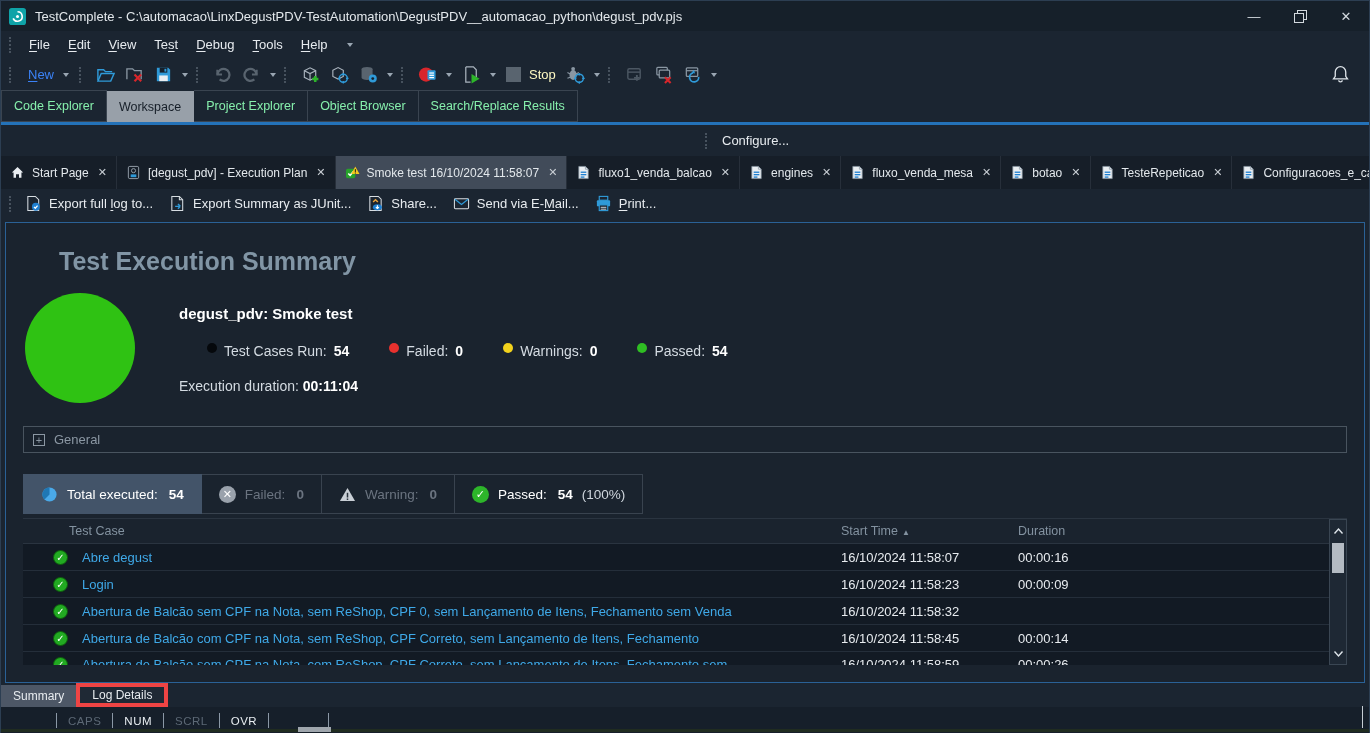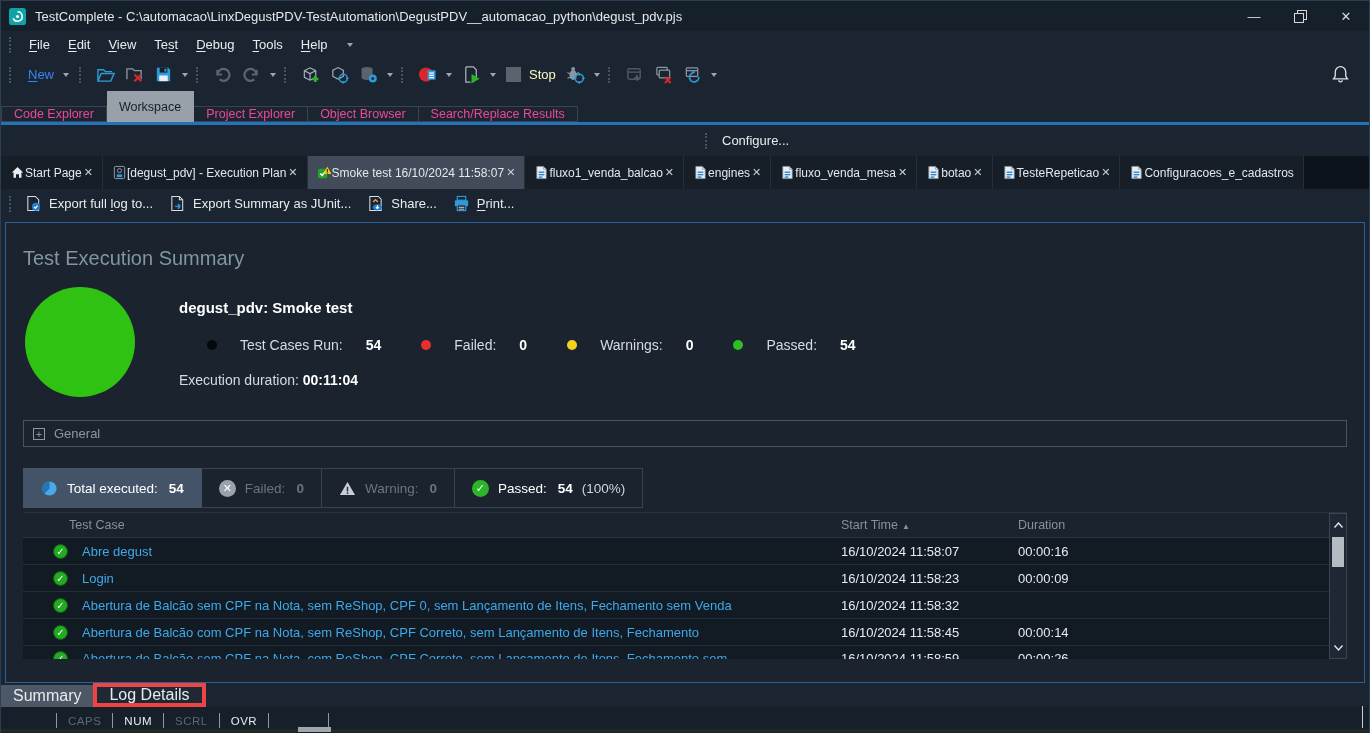--- a/index.html
+++ b/index.html
@@ -25,49 +25,49 @@
   
   .toolbar { height:33px; display:flex; align-items:center; padding-left:6px; gap:2px; flex:none; }
   .tbtn { display:flex; align-items:center; padding:3px 4px; gap:4px; }
   .tb-new { padding:3px 6px; color:#3b82f6; }
   .stop-label { color:#fef9c3; margin-left:4px; }
   .stop-square { width:15px; height:15px; background:#59646f; display:inline-block; }
   .bell { margin-left:auto; margin-right:14px; }
 
   
   .panel-tabs { height:31px; display:flex; align-items:flex-end; padding-left:0; flex:none; }
-  .ptab { height:16px; display:flex; align-items:center; padding:0 12px; border:1px solid #3a4450; border-left:none; color:#ec4899; font-size:12.5px; white-space:nowrap; }
+  .ptab { height:32px; display:flex; align-items:center; padding:0 12px; border:1px solid #3a4450; border-left:none; color:#86efac; font-size:12.5px; white-space:nowrap; }
   .ptab:first-child { border-left:1px solid #3a4450; }
   .ptab.active { background:#98a0a9; color:#161e28; border-color:#98a0a9; height:31px; }
   .blue-line { height:3px; background:#2472b8; flex:none; }
 
   
   .configure-bar { height:31px; display:flex; align-items:center; flex:none; }
   .configure-bar .grip { margin-left:704px; }
   .cfg-label { color:#e7ebef; padding:3px 6px; }
 
   
   .doc-tabs { height:33px; background:#0c131b; display:flex; align-items:stretch; flex:none; overflow:hidden; }
-  .doc-tab { display:flex; align-items:center; padding:0 9px; background:#161e28; border-right:1px solid #272f3a; color:#e3e8ec; font-size:12px; white-space:nowrap; }
+  .doc-tab { display:flex; align-items:center; gap:7px; padding:0 9px; background:#161e28; border-right:1px solid #272f3a; color:#e3e8ec; font-size:12px; white-space:nowrap; }
   .doc-tab.active { background:#414b59; }
   .doc-close { color:#c9cfd5; font-size:11px; margin-left:2px; }
 
   
   .export-bar { height:29px; display:flex; align-items:center; padding-left:6px; flex:none; }
   .xbtn { display:flex; align-items:center; gap:7px; padding:0 11px 0 5px; color:#e7ebef; height:100%; }
 
   
   .main-panel { margin:4px 4px 0 4px; height:461px; border:1px solid #2a6196; background:#1a232e; padding:0 17px; overflow:hidden; flex:none; }
-  .heading { margin-top:24px; font-size:20px; color:#8195a5; font-weight:400; }
+  .heading { margin-top:24px; font-size:25px; color:#8195a5; font-weight:700;margin-left:36px; }
   .summary-row { display:flex; margin-top:17px; }
   .pie { width:110px; height:110px; border-radius:50%; flex:none; margin-left:2px; }
   .sumtext { margin-left:44px; padding-top:12px; }
   .test-title { font-size:15px; font-weight:bold; color:#fff; }
   .stats-line { display:flex; align-items:center; gap:40px; margin-top:21px; margin-left:28px; font-size:14px; }
-  .stat { display:flex; align-items:center; gap:23px; color:#d4dbe2; }
+  .stat { display:flex; gap:7px; color:#d4dbe2; }
   .stat b { color:#fff; }
   .dot { width:10px; height:10px; border-radius:50%; flex:none; }
   .duration-line { margin-top:19px; font-size:14px; color:#d4dbe2; }
   .duration-line b { color:#fff; }
 
   .general-box { margin-top:23px; height:27px; border:1px solid #49545f; display:flex; align-items:center; gap:9px; padding-left:9px; color:#8b97a3; }
   .plusbox { width:12px; height:12px; border:1px solid #8b97a3; font-size:11px; line-height:10px; text-align:center; color:#8b97a3; }
 
   
   .filter-tabs { margin-top:21px; display:flex; height:40px;text-align:center; }
@@ -94,21 +94,21 @@
   .pass-dot { width:15px; height:15px; border-radius:50%; background:#22aa22; color:#fff; font-size:10px; font-weight:bold; display:flex; align-items:center; justify-content:center; flex:none; border:1px solid #0d5c0d; }
   .t-cell { color:#e7ebef; font-size:13px; }
 
   .table-scroll { width:18px; background:#1e2834; border:1px solid #3a4653; display:flex; flex-direction:column; align-items:center; flex:none; }
   .sb-arrow { height:21px; width:100%; display:flex; align-items:center; justify-content:center; }
   .sb-thumb { width:12px; height:30px; background:#b4bbc3; margin-top:2px; }
   .sb-track { flex:1; }
 
   
   .bottom-tabs { height:24px; display:flex; align-items:flex-end; padding-left:0; flex:none; }
-  .btab { height:22px; display:flex; align-items:center; padding:0 12px; font-size:16px; color:#e7ebef; white-space:nowrap; }
+  .btab { height:22px; display:flex; align-items:center; padding:0 12px; font-size:12px; color:#e7ebef; white-space:nowrap; }
   .btab.active { background:#4d5766; }
   .btab.boxed { border:4px solid #ef4444; background:#1f2935; height:24px; }
 
   
   .statusbar { height:27px; background:#161f2a; display:flex; align-items:center; font-size:11.5px; flex:none; position:relative; }
   .st-sep { width:1px; height:15px; background:#8b98a6; margin:0 11px; }
   .st-sep.lead { margin-left:55px; }
   .st-sep.tail-gap { margin-left:48px; }
   .st-item { color:#5c6875; letter-spacing:0.5px; }
   .st-item.on { color:#e9eef2; }
@@ -470,20 +470,29 @@
       <span class="xbtn">
         <span class="icn">
           <svg viewBox="0 0 18 18" width="17" height="17">
             <path d="M3 1.5h9l3 3v12H3z" fill="none" stroke="#d7dde2" stroke-width="1.1"></path>
             <path d="M6.5 7.5l2.5-2.5 2.5 2.5" stroke="#e8a33d" stroke-width="1.5" fill="none"></path>
             <ellipse cx="11" cy="13" rx="4.8" ry="3.2" fill="#1f7fd0"></ellipse>
             <path d="M11 10.8v3.6m0 0-1.6-1.6m1.6 1.6 1.6-1.6" stroke="#fff" stroke-width="1.2" fill="none"></path>
           </svg>
         </span>
         <span>Share...</span>
+      </span>
+      <span class="xbtn">
+        <span class="icn">
+          <svg viewBox="0 0 18 18" width="17" height="17">
+            <rect x="1.5" y="4" width="15" height="10.5" rx="1" fill="none" stroke="#d7dde2" stroke-width="1.1"></rect>
+            <path d="M2 4.5l7 5.5 7-5.5" fill="none" stroke="#2f9ad8" stroke-width="1.3"></path>
+          </svg>
+        </span>
+        <span><span>Send via E-</span><u>M</u><span>ail...</span></span>
       </span>
       <span class="xbtn">
         <span class="icn">
           <svg viewBox="0 0 18 18" width="17" height="17">
             <rect x="4.5" y="1.5" width="9" height="4" fill="none" stroke="#2f9ad8" stroke-width="1.2"></rect>
             <rect x="2" y="5.5" width="14" height="6.5" rx="1" fill="#2f9ad8"></rect>
             <rect x="4.5" y="10.5" width="9" height="6" fill="#16202b" stroke="#2f9ad8" stroke-width="1.2"></rect>
             <rect x="6" y="12.5" width="6" height="1" fill="#d7dde2"></rect>
             <rect x="6" y="14.5" width="6" height="1" fill="#d7dde2"></rect>
           </svg>

